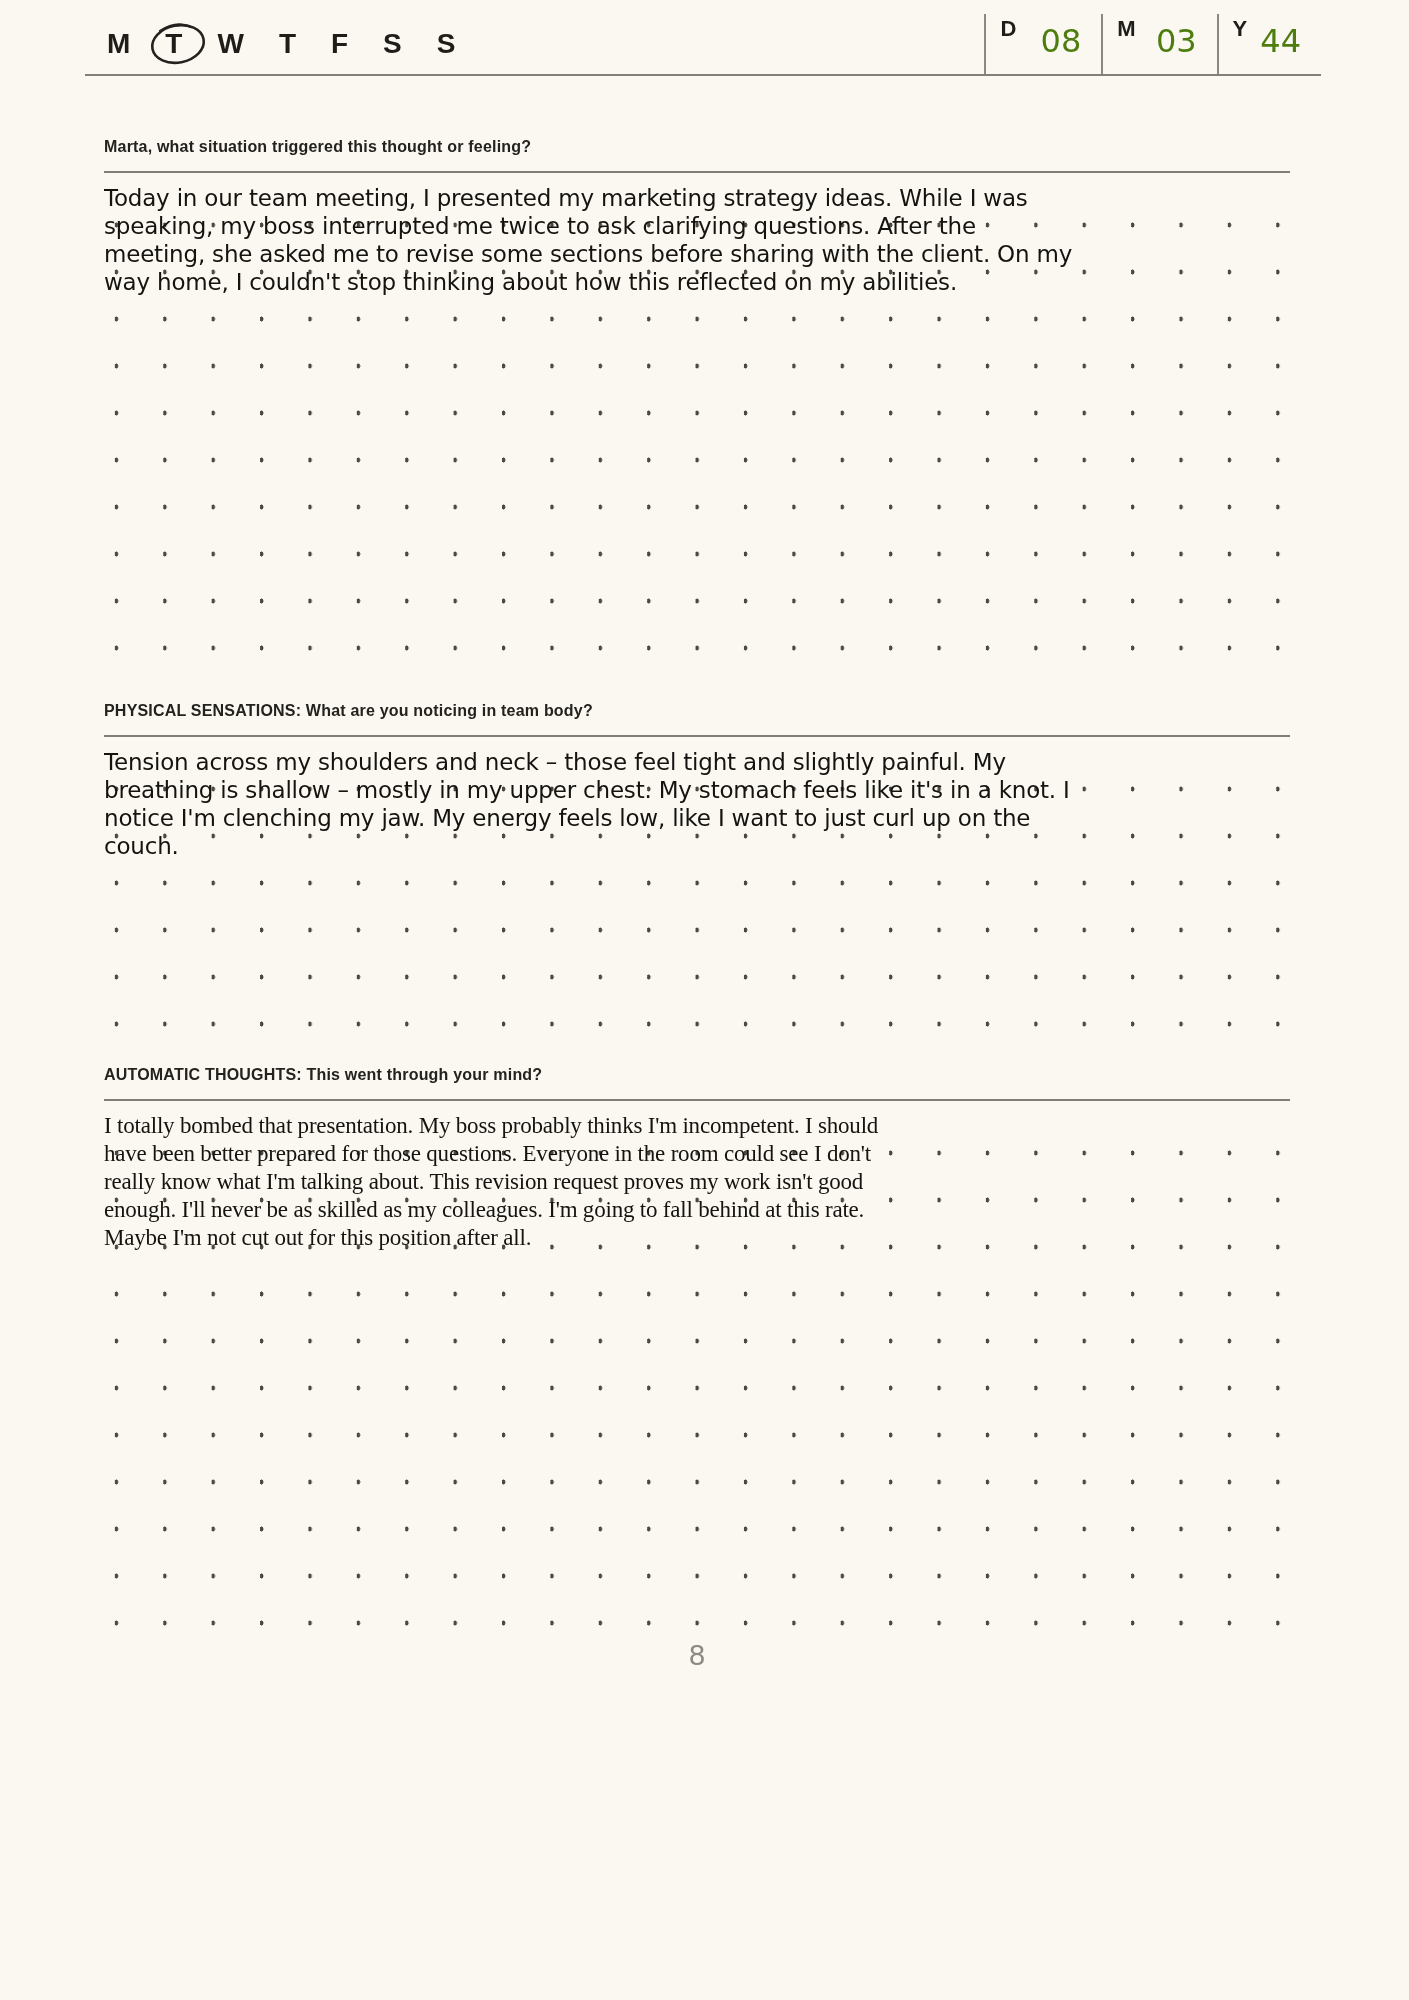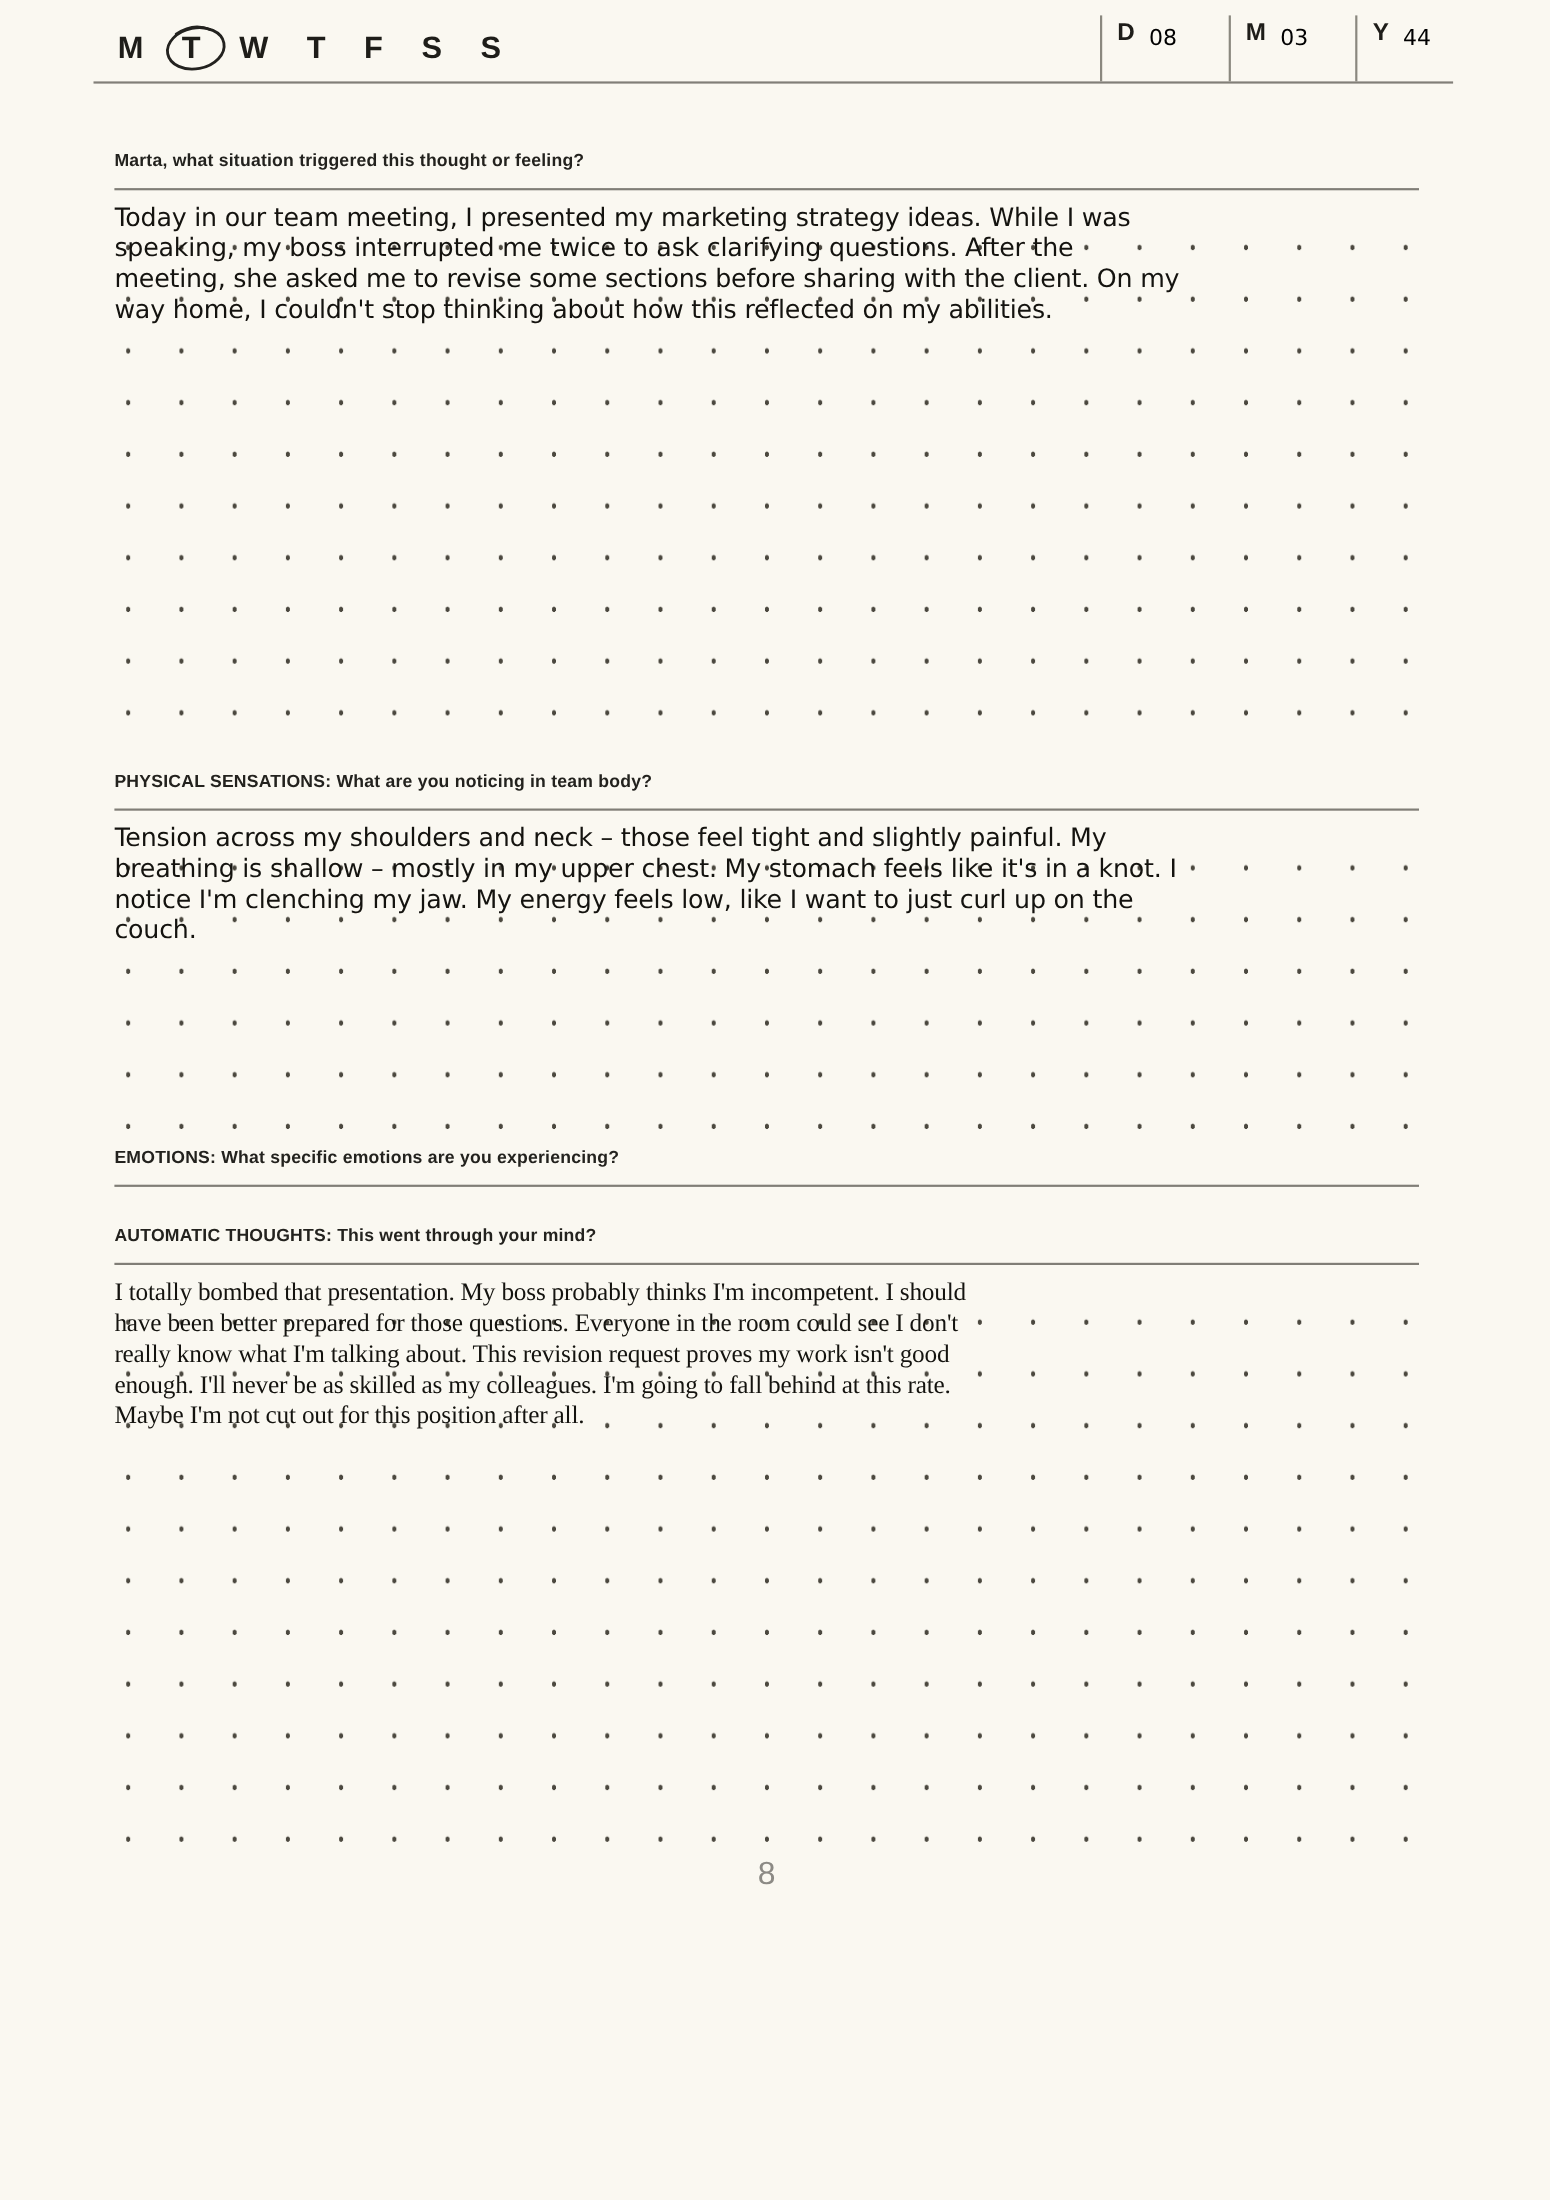--- a/index.html
+++ b/index.html
@@ -44,24 +44,25 @@
     align-items:flex-start;
     padding:0 20px 0 14px;
   }
   .datecell .lbl{
     font-weight:700;
     font-size:22px;
     padding-top:2px;
   }
   .datecell .val{
     font-family:"DejaVu Sans",sans-serif;
-    font-size:20px;
+    font-size:32px;
     margin-left:13px;
     margin-top:8px;
-    color:#000000;
+    color:#4d7c0f;
+    text-align:right;
   }
   .cell-d .val{min-width:52px;}
   .cell-m .val{min-width:48px;}
   
   .content{margin:0 119px 0 104px;}
   .q{
     font-size:16px;
     font-weight:600;
     line-height:30px;
     letter-spacing:.2px;
@@ -146,21 +147,20 @@
 
   <section class="sec s2">
     <div class="q">PHYSICAL SENSATIONS: What are you noticing in team body?</div>
     <div class="answer">Tension across my shoulders and neck – those feel tight and slightly painful. My
 breathing is shallow – mostly in my upper chest. My stomach feels like it's in a knot. I
 notice I'm clenching my jaw. My energy feels low, like I want to just curl up on the
 couch.</div>
   </section>
 
   <section class="sec s3">
-    <div class="q">EMOTIONS: What specific emotions are you experiencing?</div>
   </section>
 
   <section class="sec s4">
     <div class="q">AUTOMATIC THOUGHTS: This went through your mind?</div>
     <div class="answer">I totally bombed that presentation. My boss probably thinks I'm incompetent. I should
 have been better prepared for those questions. Everyone in the room could see I don't
 really know what I'm talking about. This revision request proves my work isn't good
 enough. I'll never be as skilled as my colleagues. I'm going to fall behind at this rate.
 Maybe I'm not cut out for this position after all.</div>
   </section>

